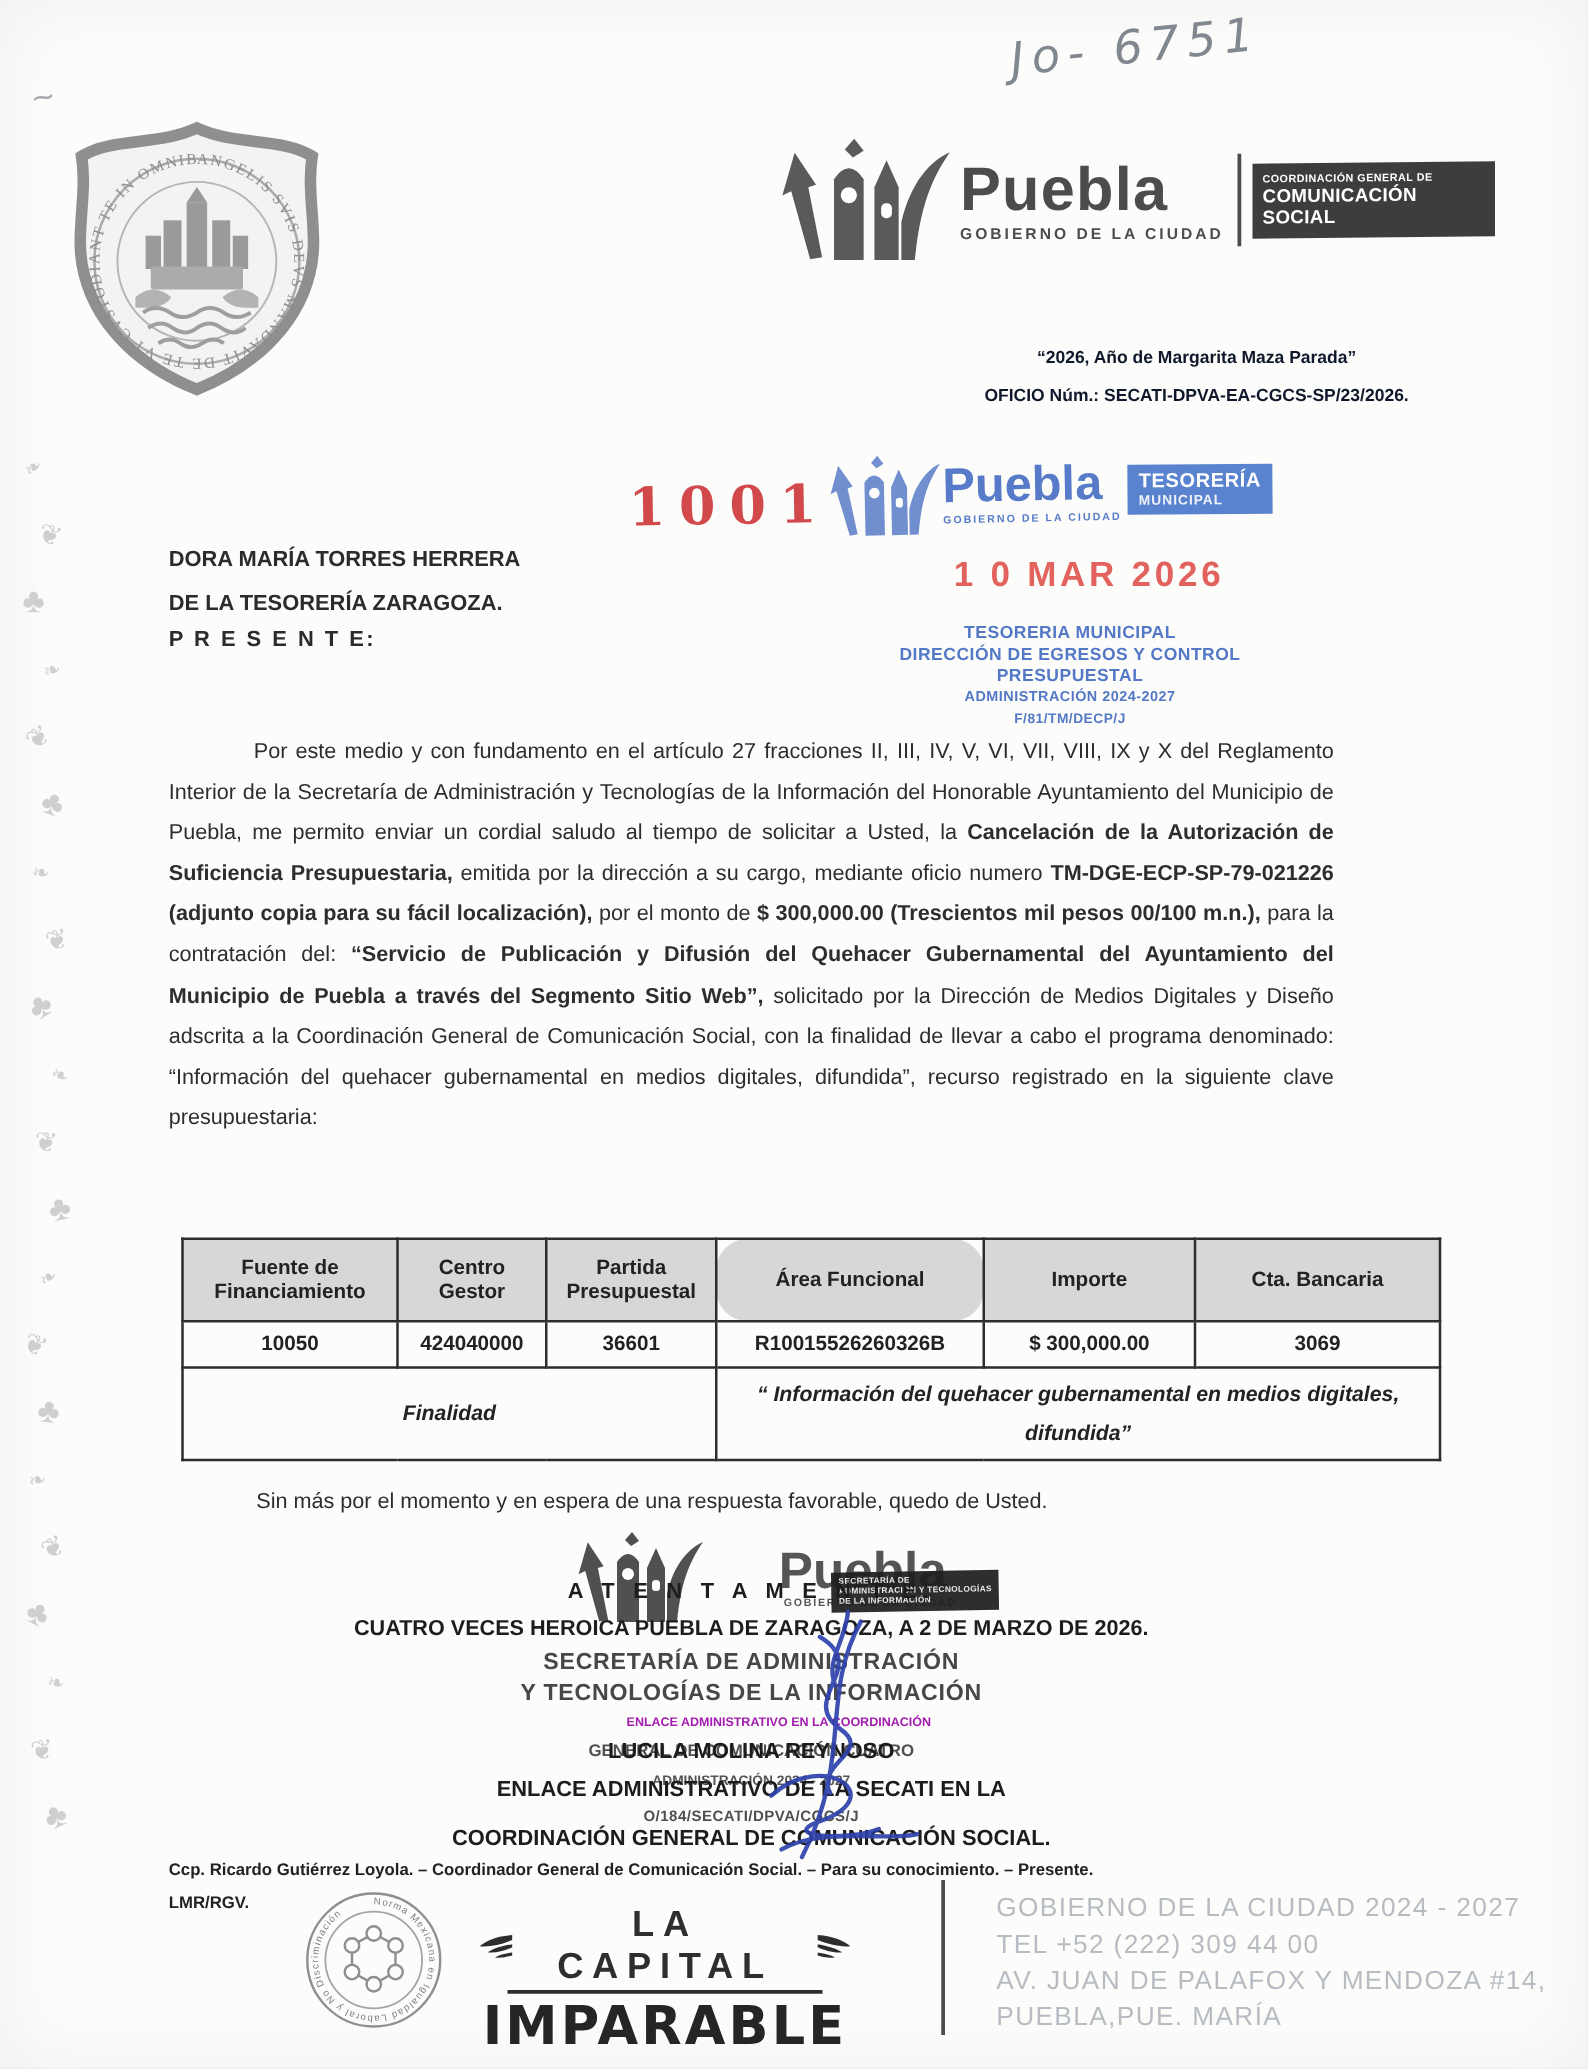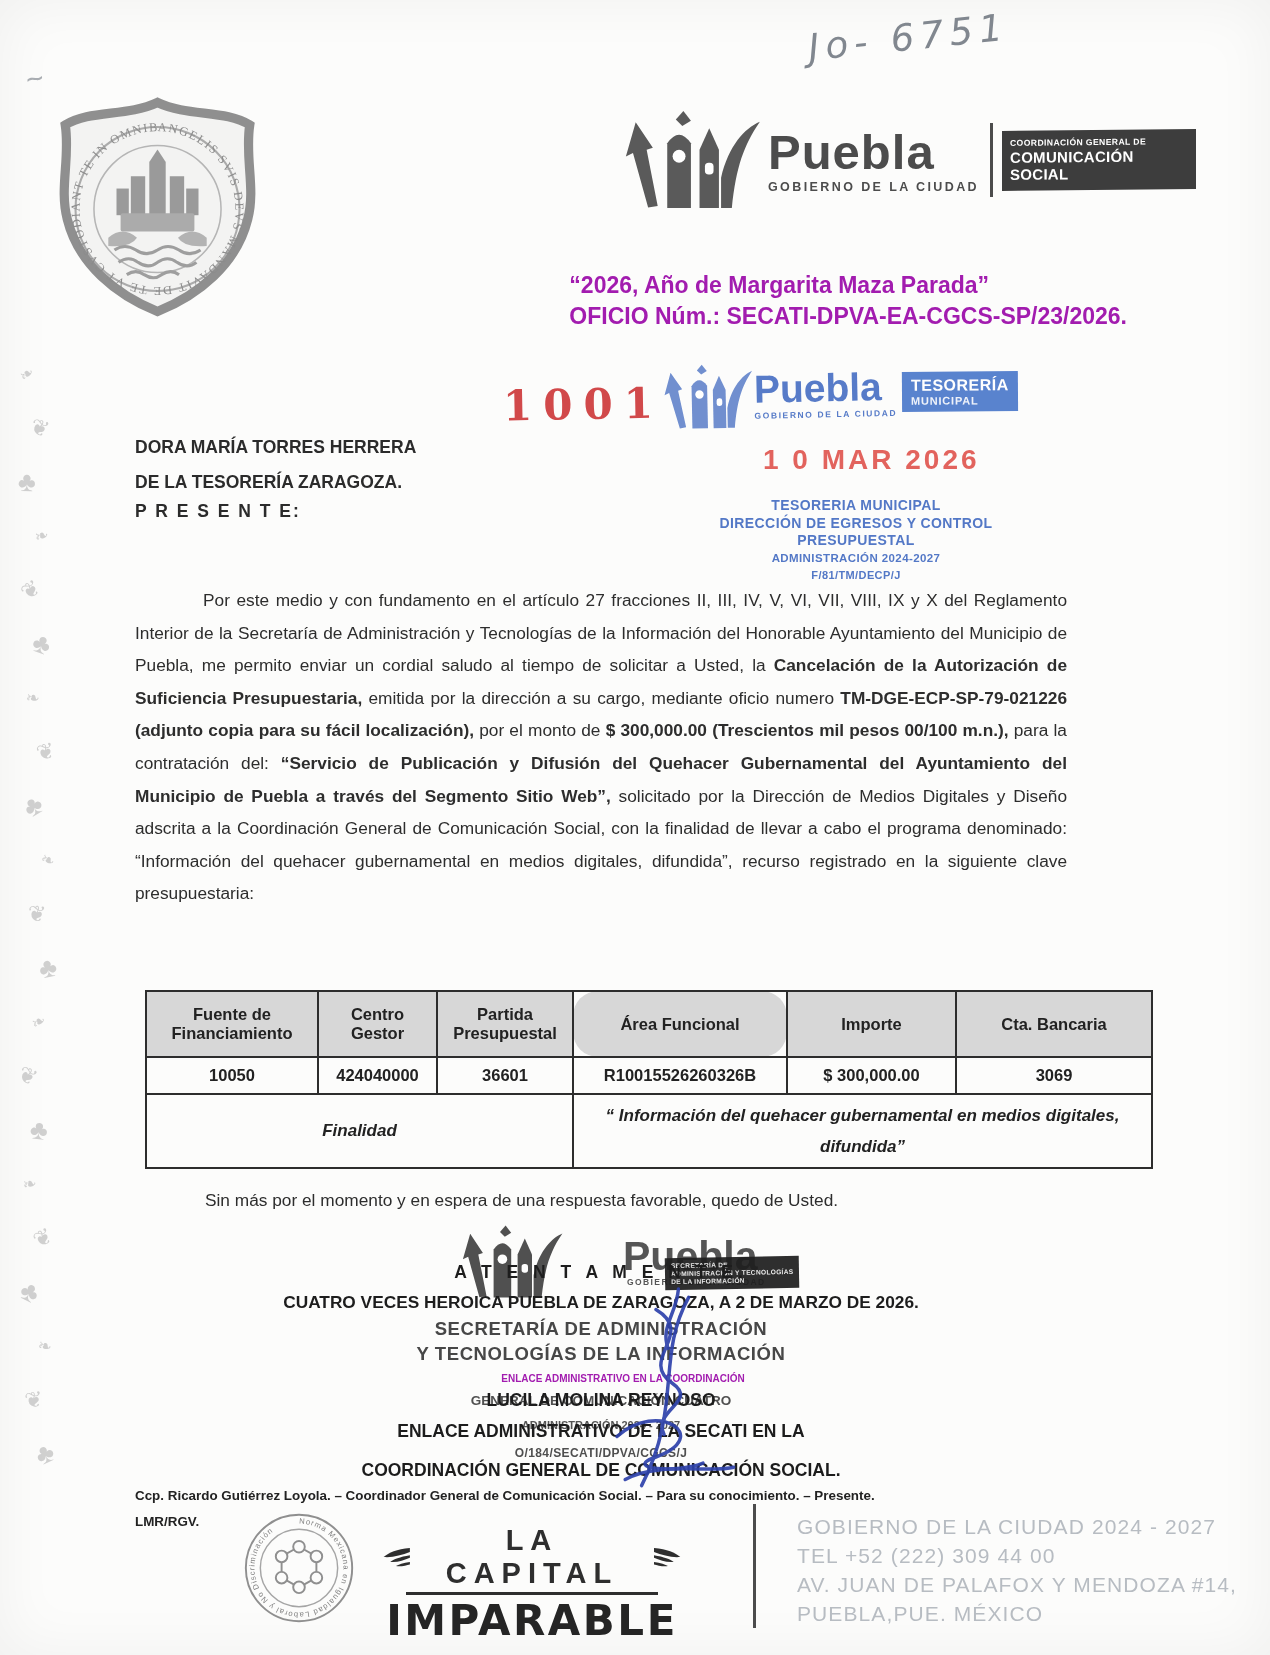--- a/index.html
+++ b/index.html
@@ -17,22 +17,22 @@
   .brand{position:absolute;left:622px;top:108px;display:flex;align-items:center;color:#4a4a4a;}
   .bicon{width:140px;height:104px;color:#5a5a5a;}
   .btxt{margin-left:6px;}
   .bword{font-size:49px;font-weight:bold;letter-spacing:1px;color:#4c4c4c;line-height:50px;}
   .bsub{font-size:12.5px;font-weight:bold;letter-spacing:2.4px;color:#4c4c4c;margin-top:3px;}
   .bdiv{width:3px;height:74px;background:#4c4c4c;margin:0 9px 0 11px;}
   .bbox{background:#3d3d3d;color:#fff;width:178px;padding:7px 8px 8px 8px;transform:skewY(-.6deg);}
   .bbox1{font-size:8.6px;font-weight:bold;letter-spacing:.4px;}
   .bbox2{font-size:15px;font-weight:bold;letter-spacing:.3px;margin-top:1px;}
   
-  .refblk{position:absolute;right:143px;top:270px;text-align:left;font-weight:bold;
-          font-size:23px;line-height:31px;color:#a21caf;}
+  .refblk{position:absolute;right:143px;top:270px;text-align:center;font-weight:bold;
+          font-size:14px;line-height:31px;color:#0f172a;}
   
   .folio-red{position:absolute;left:503px;top:380px;font-family:"DejaVu Serif",serif;font-weight:bold;
         font-size:42px;color:#ce3a3c;letter-spacing:11px;transform:rotate(-1deg);opacity:.92;}
   
   .bstamp{position:absolute;left:662px;top:360px;display:flex;align-items:center;color:#4a71c4;
           transform:rotate(-1.2deg);opacity:.92;}
   .bsicon{width:92px;height:68px;color:#4a71c4;opacity:.85;}
   .bsword{font-size:39px;font-weight:bold;color:#4a71c4;line-height:38px;}
   .bssub{font-size:8.5px;font-weight:bold;letter-spacing:1.6px;color:#4a71c4;margin-top:2px;}
   .bsbox{background:#4c79cb;color:#fff;margin-left:5px;padding:5px 9px;transform:rotate(.8deg);}
@@ -344,16 +344,16 @@
     </div>
     <div class="capline" data-name="capital-logo-rule"></div>
     <div class="cap2" data-name="imparable-wordmark">IMPARABLE</div>
   </div>
 
   <div class="fdiv" data-name="footer-divider"></div>
   <div class="addr" data-name="footer-address-block">
       <div data-name="footer-address-block-line">GOBIERNO DE LA CIUDAD 2024 - 2027</div>
       <div data-name="footer-address-block-line">TEL +52 (222) 309 44 00</div>
       <div data-name="footer-address-block-line">AV. JUAN DE PALAFOX Y MENDOZA #14,</div>
-      <div data-name="footer-address-block-line">PUEBLA,PUE. MÉXICO</div>
+      <div data-name="footer-address-block-line">PUEBLA,PUE. MARÍA</div>
     </div>
 
 </div>
 
 </body></html>

